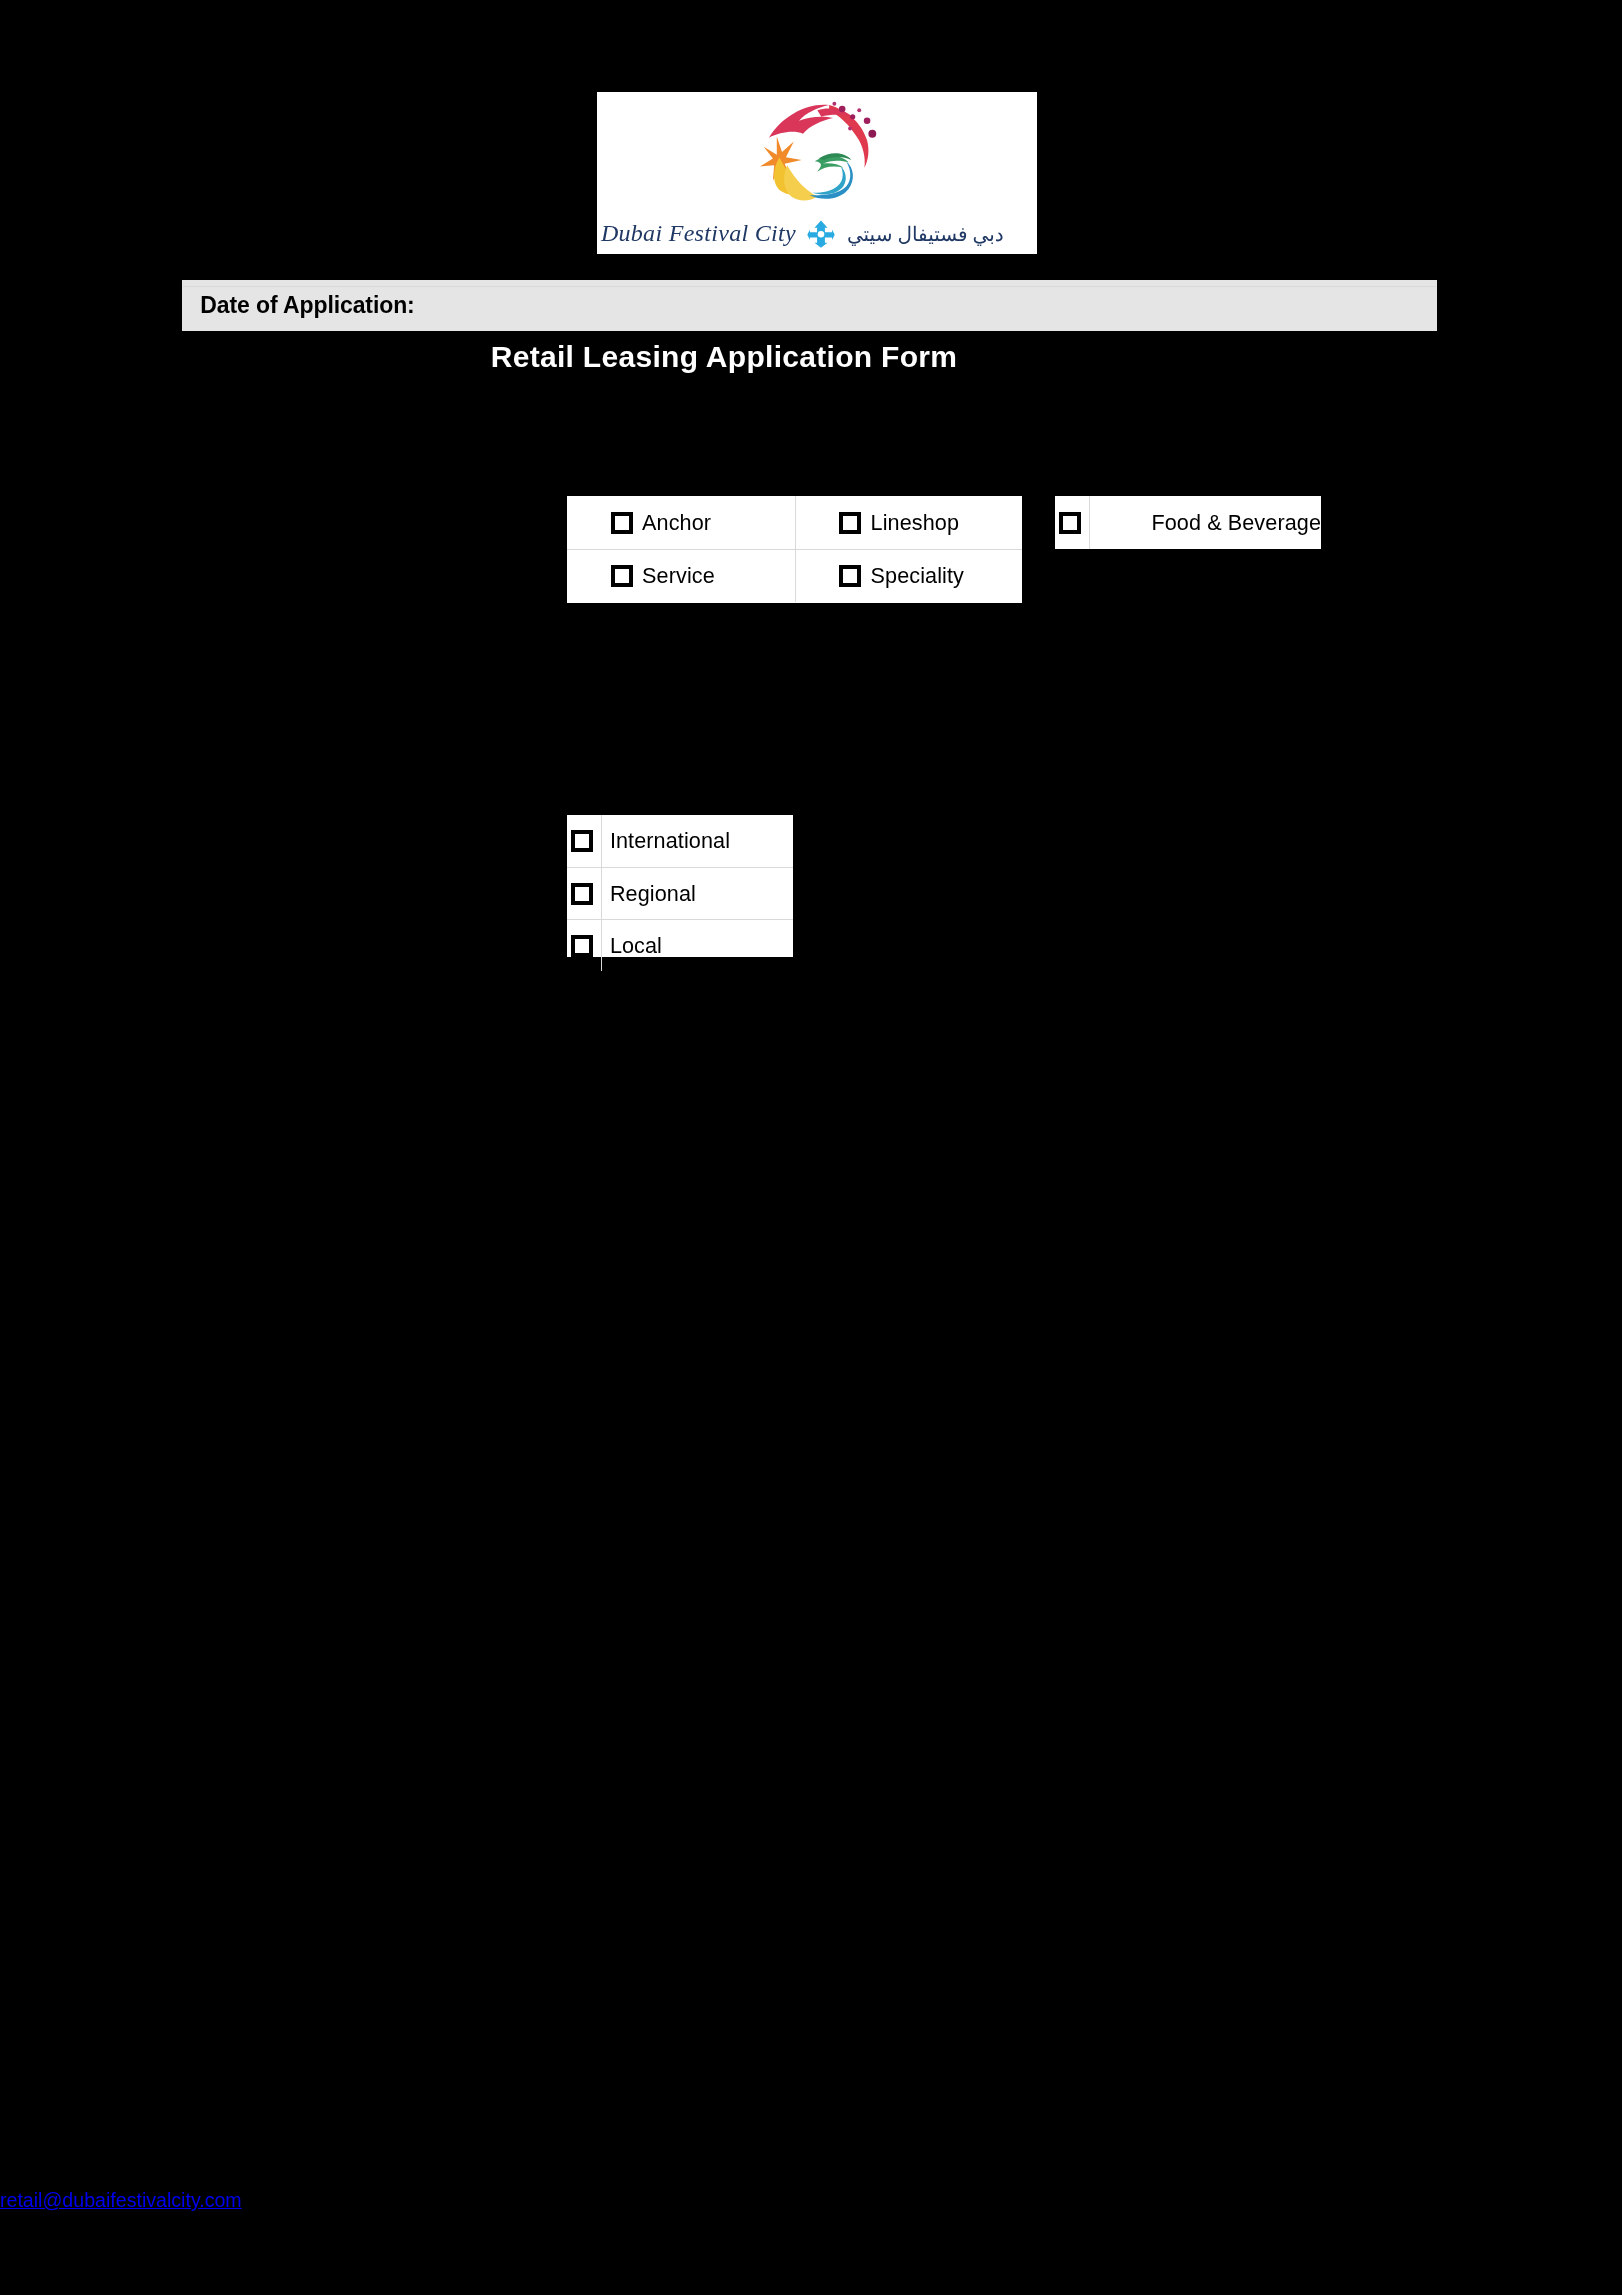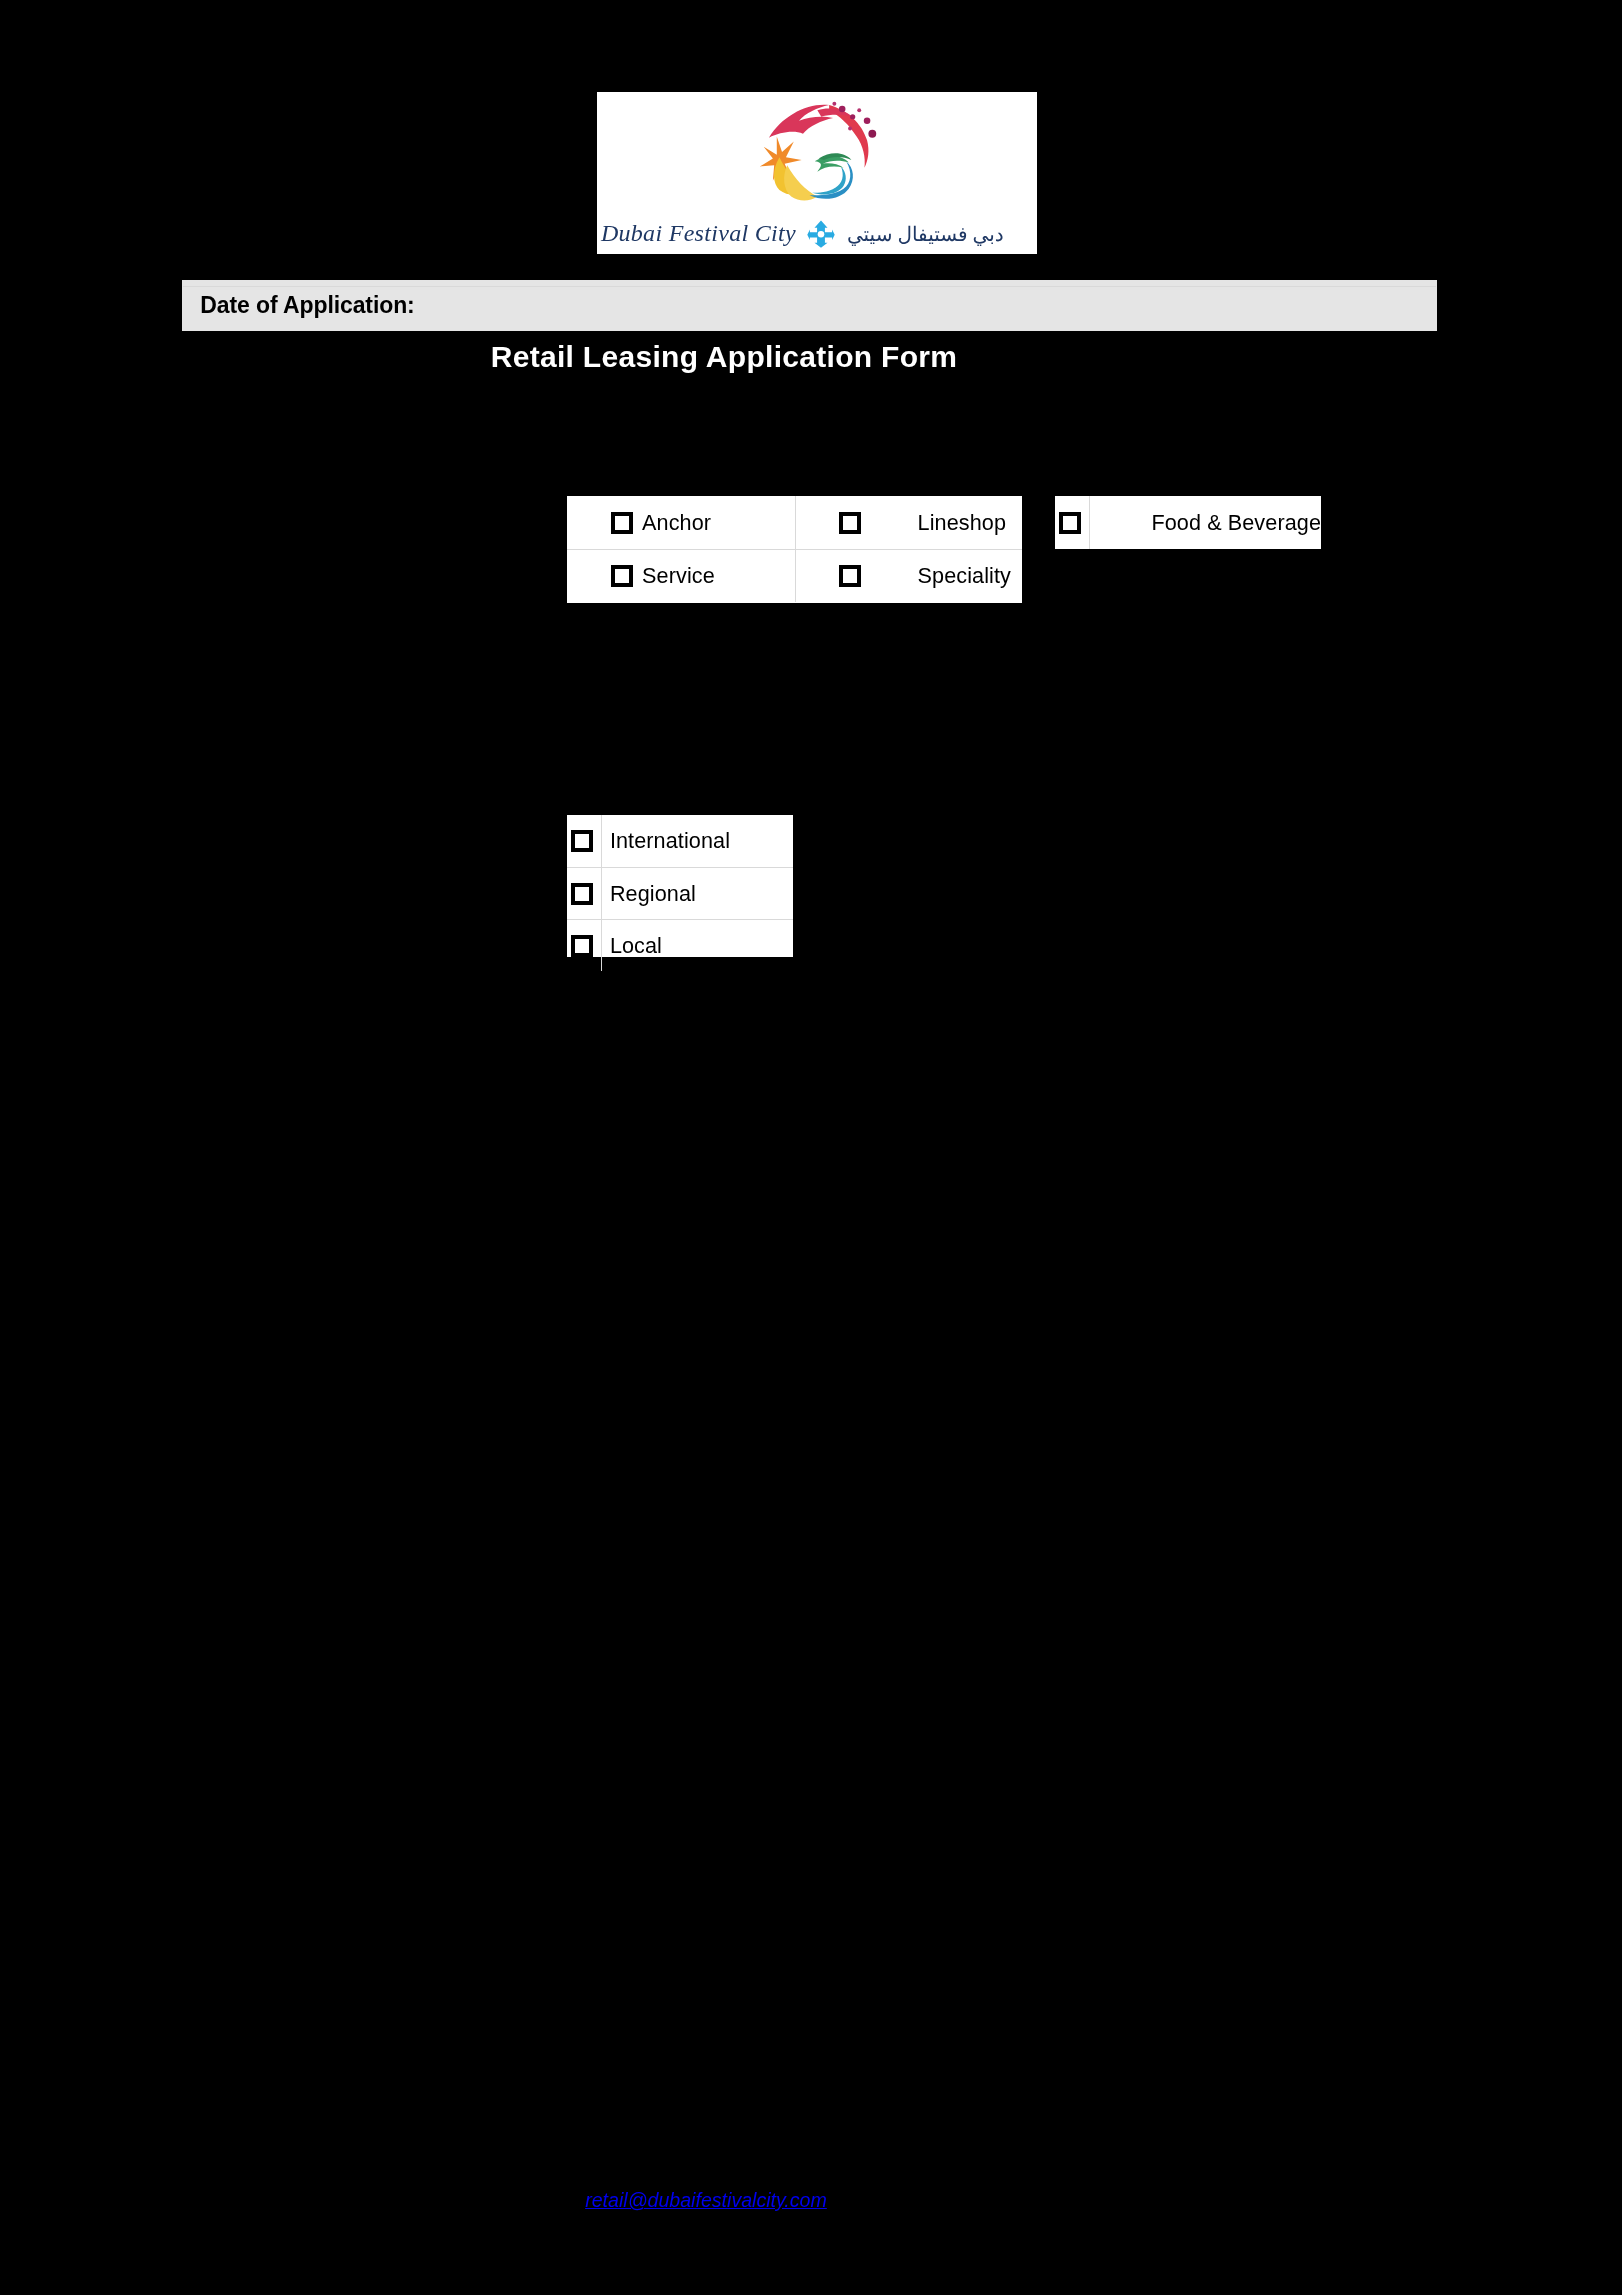--- a/index.html
+++ b/index.html
@@ -132,21 +132,21 @@
     width: 100%;
     box-sizing: border-box;
   }
   .cbrow + .cbrow { border-top: 0.7px solid #d9d9d9; }
   .cbcell {
     display: flex;
     align-items: center;
     box-sizing: border-box;
     overflow: hidden;
   }
-  .cbcell + .cbcell { border-left: 0.7px solid #d9d9d9; gap: 47px; }
+  .cbcell + .cbcell { border-left: 0.7px solid #d9d9d9; }
   .cbox {
     width: 22px;
     height: 22px;
     border: 4.6px solid #000000;
     background: #ffffff;
     box-sizing: border-box;
     flex: 0 0 auto;
     margin-left: 3.9px;
   }
   .cblabel {
@@ -190,23 +190,21 @@
   .tbl-origin .cb-box-cell { width: 34px; flex: 0 0 34px; }
   .tbl-origin .cb-label-cell { flex: 1 1 auto; }
   .tbl-origin .cblabel { padding-left: 7.9px; }
 
   
   .footer-email {
     position: absolute;
     left: 0;
     top: 2189px;
     width: 1412px;
-    text-align: center;
     font-size: 19.6px;
-    font-style: italic;
   }
   .footer-email a {
     color: #0000ee;
     text-decoration: underline;
   }
 </style>
 </head>
 <body>
 
 <div class="page">

